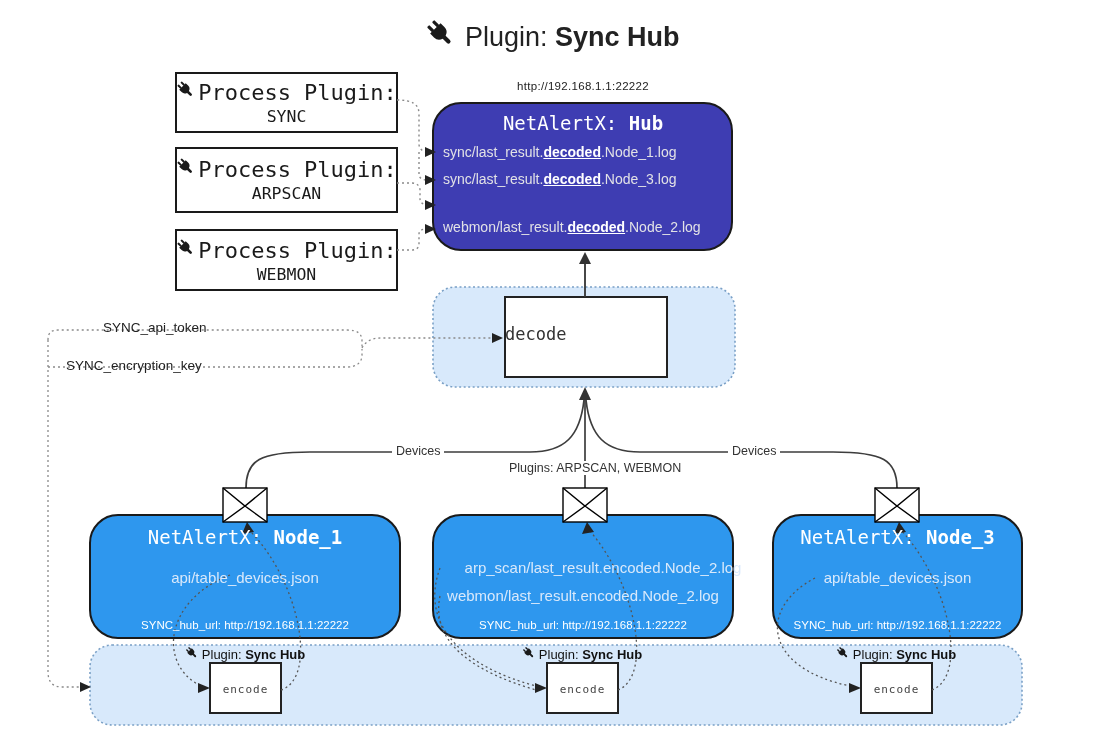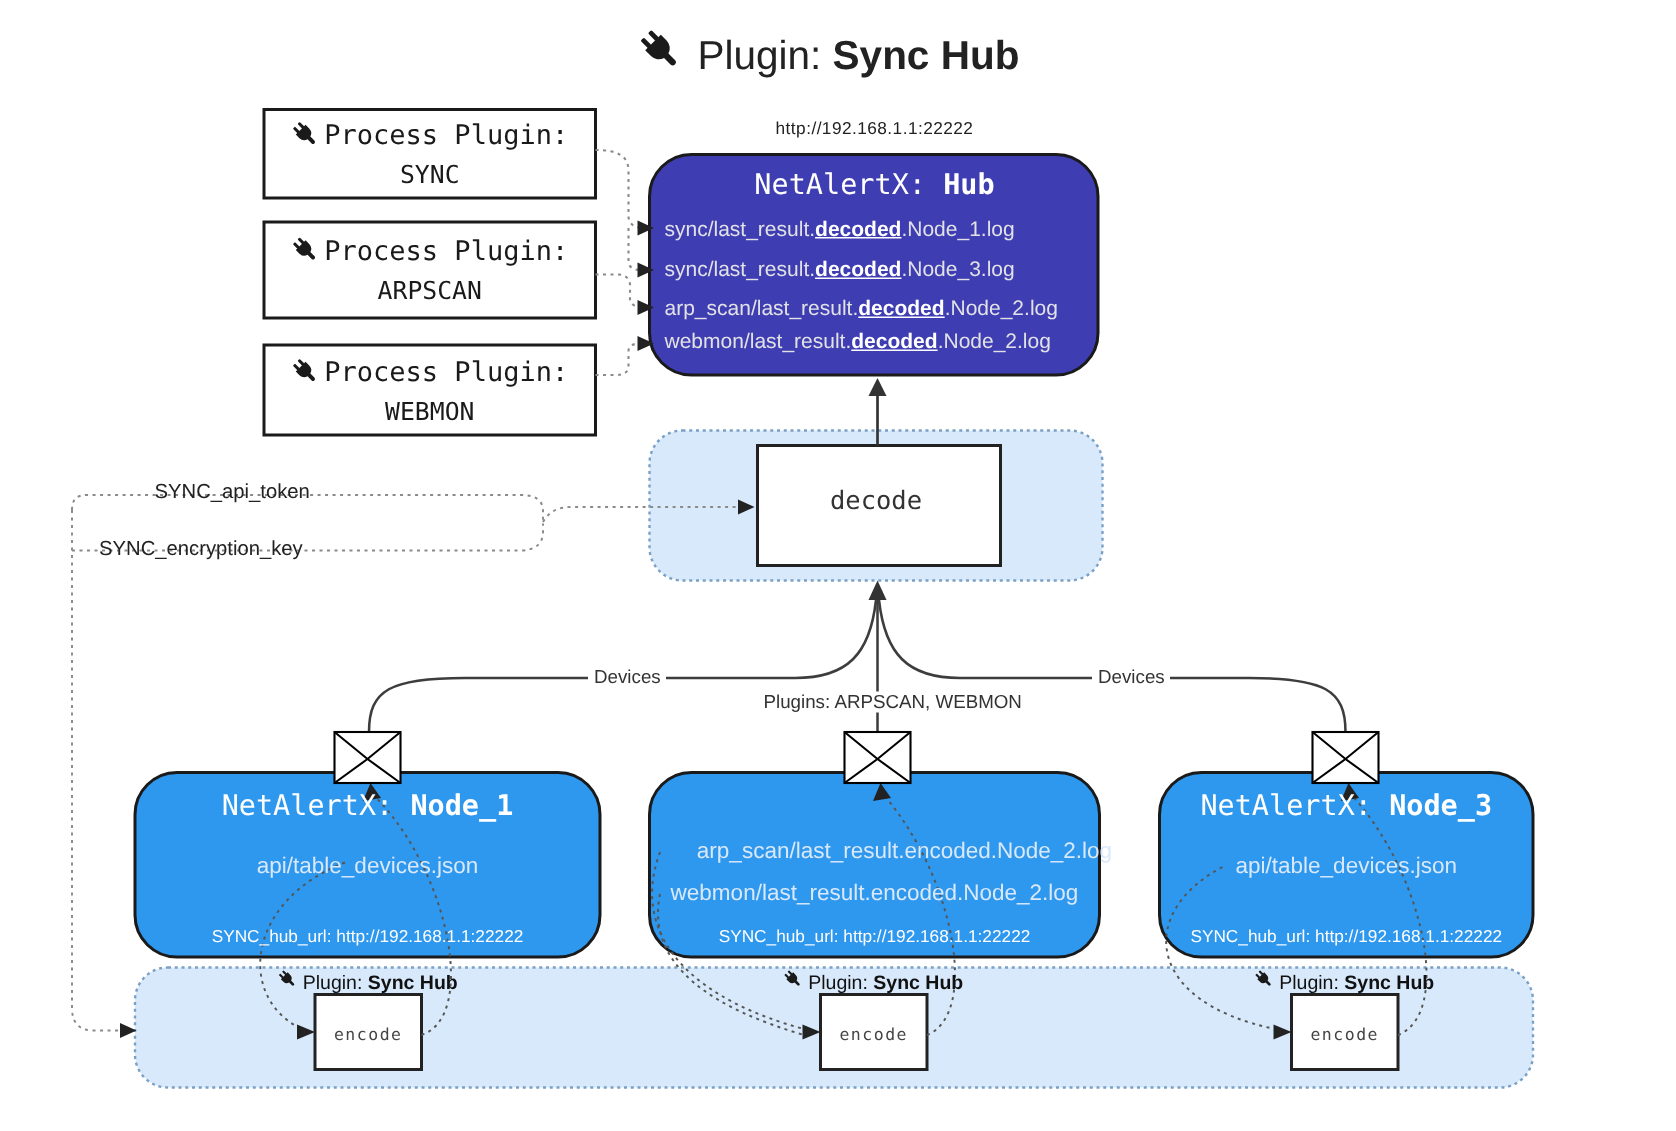--- a/index.html
+++ b/index.html
@@ -14,24 +14,24 @@
               font-size:27px;color:#222;}
   .page-title b{font-weight:700;}
 
   .hub-url{left:433px;top:80px;width:300px;font-size:11.5px;color:#222;text-align:center;letter-spacing:.3px;}
   .hub-title{left:433px;top:112px;width:300px;font-size:19px;text-align:center;color:#fff;}
   .hub-title b{font-weight:700;}
   .hub-file{left:443px;width:292px;font-size:14px;color:#e2e2e6;white-space:nowrap;}
   .hub-file b{color:#fff;font-weight:700;text-decoration:underline;}
 
   .pp-box{width:221px;height:59px;display:flex;flex-direction:column;justify-content:center;align-items:center;}
-  .pp-line1{display:flex;align-items:flex-start;gap:2px;font-size:18px;}
+  .pp-line1{display:flex;align-items:center;gap:2px;font-size:22px;}
   .pp-name{font-size:16.5px;margin-top:2px;}
 
-  .decode-label{left:505px;top:324px;width:158px;font-size:17px;text-align:center;color:#333;}
+  .decode-label{left:505px;top:324px;width:158px;font-size:17px;text-align:left;color:#333;}
   .cfg{font-size:13.5px;color:#222;white-space:nowrap;}
 
   .edge-label{font-size:12.5px;color:#333;background:#fff;padding:0 4px;white-space:nowrap;}
 
   .node-title{font-size:19px;color:#fff;text-align:center;white-space:nowrap;}
   .node-title b{font-weight:700;}
   .node-file{font-size:15px;color:#d9e9fb;text-align:center;white-space:nowrap;}
   .node-url{font-size:11.5px;color:#fff;text-align:center;white-space:nowrap;}
 
   .enc-label{display:flex;align-items:center;justify-content:center;gap:3px;
@@ -144,21 +144,20 @@
       </g>
         </svg>
     </span>
     <span><span>Plugin: </span><b>Sync Hub</b></span>
   </div>
 
   <div class="abs hub-url sans">http://192.168.1.1:22222</div>
   <div class="abs hub-title mono"><span>NetAlertX: </span><b>Hub</b></div>
   <div class="abs hub-file sans" style="top:144px;"><span>sync/last_result.</span><b>decoded</b><span>.Node_1.log</span></div>
   <div class="abs hub-file sans" style="top:171px;"><span>sync/last_result.</span><b>decoded</b><span>.Node_3.log</span></div>
-  <div class="abs hub-file sans" style="top:197px;"><span>arp_scan/last_result.</span><b>decoded</b><span>.Node_2.log</span></div>
   <div class="abs hub-file sans" style="top:219px;"><span>webmon/last_result.</span><b>decoded</b><span>.Node_2.log</span></div>
 
   <div class="abs pp-box mono" style="left:176px;top:73px;">
     <div class="pp-line1">
         <span class="plug-icon"><svg width="20" height="20" viewBox="0 0 20 20">
             <g transform="rotate(-45 10 10)" fill="#1a1a1a">
               <rect x="6.8" y="0.8" width="2" height="4.6" rx="0.6"></rect>
               <rect x="11.2" y="0.8" width="2" height="4.6" rx="0.6"></rect>
               <path d="M5.4 5 h9.2 v3.4 a4.6 4.6 0 0 1 -3.3 4.4 V16.6 a1.3 1.3 0 0 1 -2.6 0 V12.8 A4.6 4.6 0 0 1 5.4 8.4 z"></path>
             </g>

